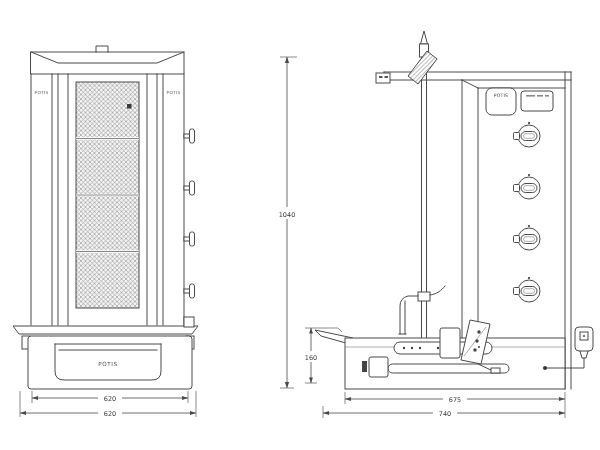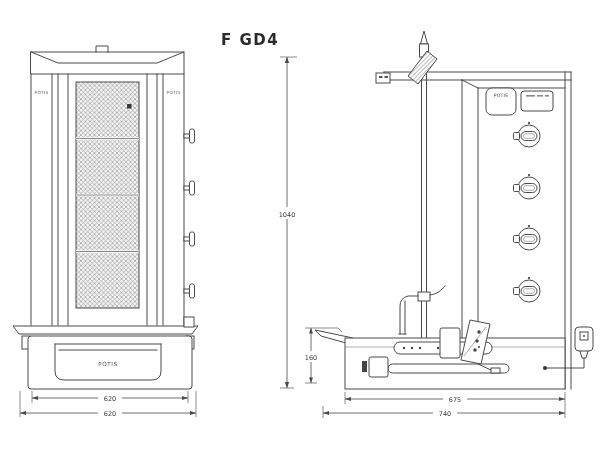--- a/index.html
+++ b/index.html
@@ -18,21 +18,20 @@
   .brand-tiny{font-family:"DejaVu Sans", sans-serif;font-size:4.2px;fill:#555555;text-anchor:middle;letter-spacing:0.3px;}
   .badge-label{font-family:"DejaVu Sans", sans-serif;font-size:4.6px;fill:#444444;text-anchor:middle;letter-spacing:0.2px;}
   .drawer-label{font-family:"DejaVu Sans", sans-serif;font-size:5.6px;fill:#444444;text-anchor:middle;letter-spacing:0.6px;}
   .lblbg{fill:#ffffff;stroke:none;}
 </style>
 </head>
 <body>
 
 <div id="stage">
 
-  <div id="title">F GD4</div>
 
   <svg width="600" height="450" viewBox="0 0 600 450">
     <defs>
       <pattern id="mesh" width="4.5" height="4.5" patternUnits="userSpaceOnUse">
         <rect width="4.5" height="4.5" fill="#f4f4f4"></rect>
         <path d="M0,4.5 L4.5,0 M0,0 L4.5,4.5" stroke="#8f8f8f" stroke-width="0.6"></path>
       </pattern>
       <pattern id="hatch" width="3" height="3" patternUnits="userSpaceOnUse" patternTransform="rotate(45)">
         <rect width="3" height="3" fill="#ffffff"></rect>
         <line x1="0" y1="0" x2="0" y2="3" stroke="#6a6a6a" stroke-width="0.9"></line>

